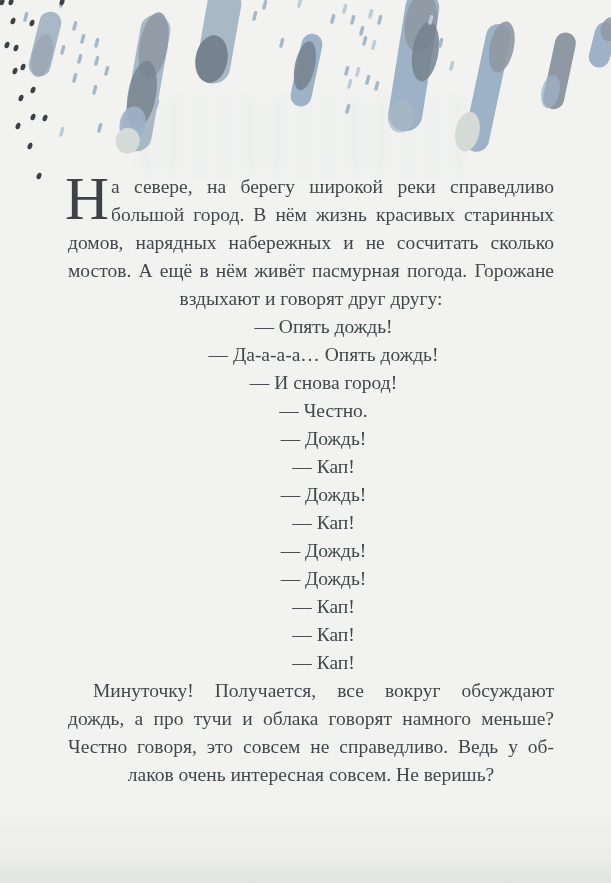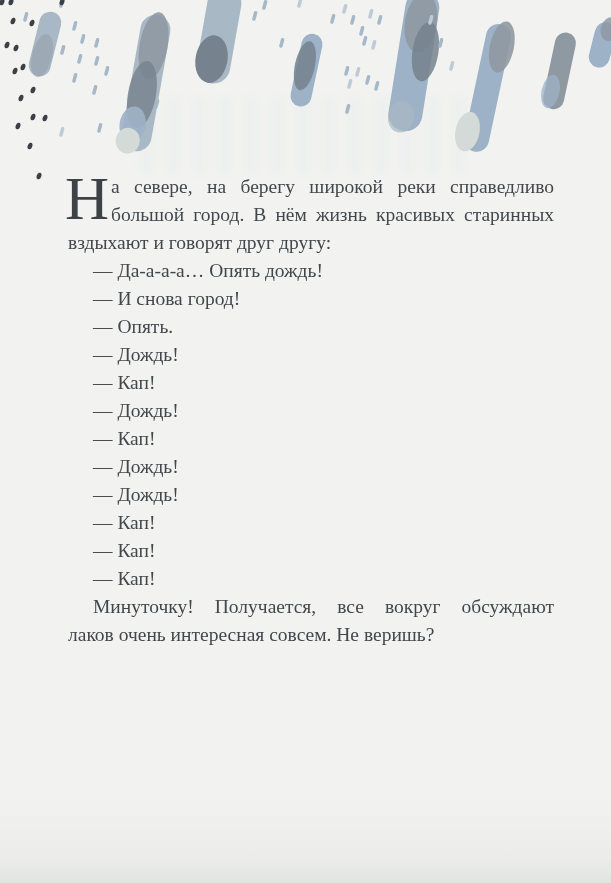--- a/index.html
+++ b/index.html
@@ -37,20 +37,21 @@
   .text-block {
     position:absolute;
     left:68px; top:173px; width:486px;
     font-size:19.5px;
     color: var(--text-color,#42474c);
   }
   .line {
     height:28px; line-height:28px;
     overflow:hidden;
     white-space:normal;
+    text-align:center;
   }
   .just { text-align: justify; }
   .just::after { content:""; display:inline-block; width:100%; height:0; }
   .cap-indent { padding-left:43px; }
   .indent { text-indent:25px; }
 
   .dropcap {
     position:absolute; left:-3px; top:-5px;
     font-size:61px; line-height:1;
     font-family:"Liberation Serif", serif;
@@ -178,38 +179,43 @@
       <ellipse cx="39" cy="176" rx="2.3" ry="3.4" transform="rotate(20 39 176)"></ellipse>
     </g>
   </svg>
 
   <div class="text-block">
 
     <div class="para">
       <span class="dropcap">Н</span>
       <div class="line just cap-indent">а севере, на берегу широкой реки справедливо</div>
       <div class="line just cap-indent">большой город. В нём жизнь красивых старинных</div>
+      <div class="line just">домов, нарядных набережных и не сосчитать сколько</div>
+      <div class="line just">мостов. А ещё в нём живёт пасмурная погода. Горожане</div>
       <div class="line">вздыхают и говорят друг другу:</div>
     </div>
 
     <div class="para">
+      <div class="line indent">— Опять дождь!</div>
       <div class="line indent">— Да-а-а-а… Опять дождь!</div>
       <div class="line indent">— И снова город!</div>
-      <div class="line indent">— Опять.</div>
+      <div class="line indent">— Честно.</div>
       <div class="line indent">— Дождь!</div>
       <div class="line indent">— Кап!</div>
       <div class="line indent">— Дождь!</div>
       <div class="line indent">— Кап!</div>
       <div class="line indent">— Дождь!</div>
       <div class="line indent">— Дождь!</div>
       <div class="line indent">— Кап!</div>
       <div class="line indent">— Кап!</div>
       <div class="line indent">— Кап!</div>
     </div>
 
     <div class="para">
       <div class="line just indent">Минуточку! Получается, все вокруг обсуждают</div>
+      <div class="line just">дождь, а про тучи и облака говорят намного меньше?</div>
+      <div class="line just">Честно говоря, это совсем не справедливо. Ведь у об-</div>
       <div class="line">лаков очень интересная совсем. Не веришь?</div>
     </div>
 
 
   </div>
 </div>
 
 </body></html>

